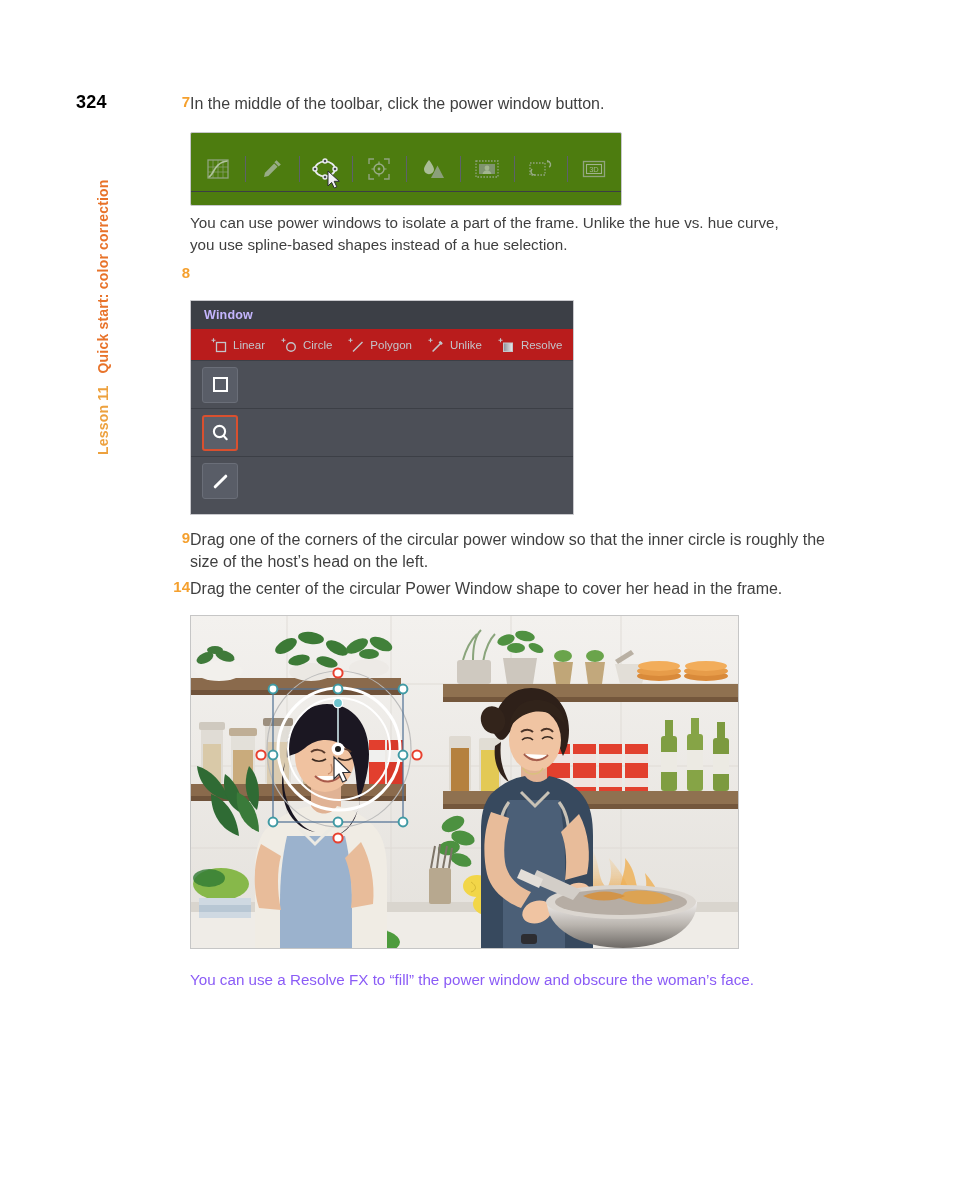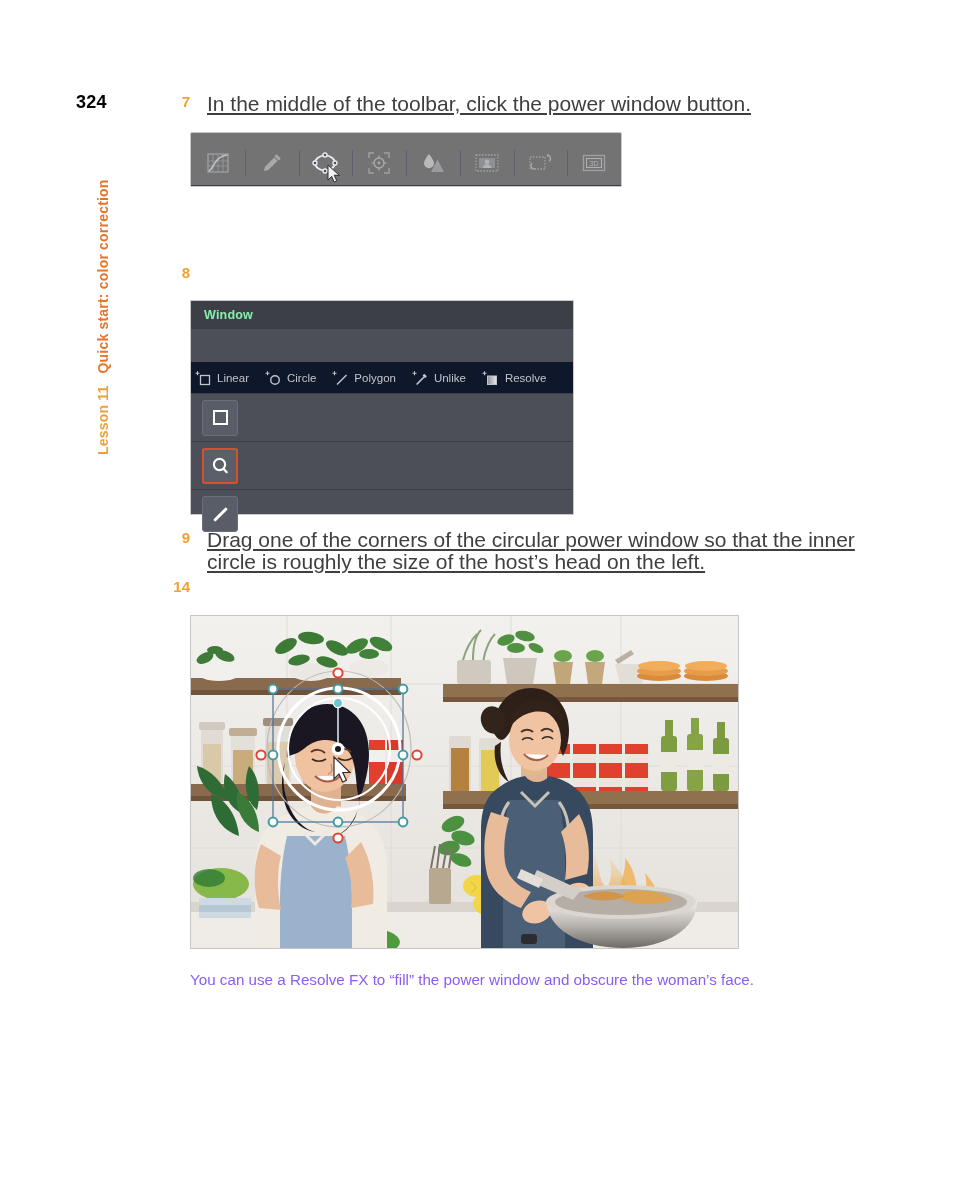--- a/index.html
+++ b/index.html
@@ -25,35 +25,34 @@
   .vert-lesson{color:#eda13e;font-weight:bold;}
   .vert-title{color:#e8732a;font-weight:bold;}
 
   
   .step{position:absolute;display:flex;}
   .step-num{
     color:#f5a02e;font-weight:bold;font-size:15px;
     width:30px;text-align:right;flex:0 0 30px;
   }
   .step-body{
-    margin-left:17px;color:#3f3f3f;font-size:21px;line-height:22px;
+    color:#3f3f3f;font-size:16px;line-height:22px;
     max-width:660px;
-    text-decoration:underline;
   }
   .para{
     position:absolute;color:#3f3f3f;font-size:15.2px;line-height:22px;
     max-width:600px;
   }
 
   
   .toolbar{
-    position:absolute;left:190px;top:132px;width:432px;height:55px;
-    background:#737373;border:1px solid #c8c8cc;border-radius:2px;
+    position:absolute;left:190px;top:132px;width:432px;height:74px;
+    background:#4d7c0f;border:1px solid #c8c8cc;border-radius:2px;
     box-sizing:border-box;
-    display:flex;align-items:flex-end;
+    display:flex;align-items:center;
   }
   .toolbar-inner{
     width:100%;height:44px;display:flex;align-items:center;
     border-bottom:1px solid #3b3e45;
   }
   .tb-item{
     flex:1;display:flex;align-items:center;justify-content:center;
     height:44px;position:relative;
   }
   .tb-item + .tb-item::before{
@@ -65,26 +64,26 @@
   .cursor-arrow{position:absolute;pointer-events:none;}
 
   
   .winpanel{
     position:absolute;left:190px;top:300px;width:384px;height:215px;
     background:#4c4f57;border:1px solid #c9c9cd;box-sizing:border-box;
     border-radius:1px;
   }
   .wp-title{
     height:28px;background:#3c3f46;display:flex;align-items:center;
-    padding-left:13px;color:#86efac;font-size:12.5px;font-weight:bold;
+    padding-left:13px;color:#c4b5fd;font-size:12.5px;font-weight:bold;
     letter-spacing:.2px;
   }
   .wp-shapes{
-    height:31px;background:#0f172a;display:flex;align-items:center;
-    border-bottom:1px solid #3c3f46;padding-left:4px;gap:16px;margin-top:33px;
+    height:31px;background:#b91c1c;display:flex;align-items:center;
+    border-bottom:1px solid #3c3f46;padding-left:20px;gap:16px;
   }
   .wp-shape{
     display:flex;align-items:center;gap:5px;
     color:#c3c5ca;font-size:11.5px;white-space:nowrap;
   }
   .wp-row{
     height:48px;display:flex;align-items:center;padding-left:11px;
     border-bottom:1px solid #3c3f46;box-sizing:border-box;
   }
   .wp-row:last-child{border-bottom:none;}
@@ -193,20 +192,21 @@
         <svg class="tb-icon" width="26" height="20" viewBox="0 0 26 20">
           <rect x="2.5" y="2.5" width="21" height="15" fill="none" stroke="#b9bcc3" stroke-width="1.3"></rect>
           <rect x="5.5" y="5.5" width="15" height="9" fill="none" stroke="#d4d6db" stroke-width="1.1"></rect>
           <text x="13" y="13" font-size="7.5" text-anchor="middle" fill="#d7d9de" font-family="Liberation Sans, sans-serif">3D</text>
         </svg>
       </div>
 
     </div>
   </div>
 
+  <div class="para" style="left:190px;top:212px;width:610px;">You can use power windows to isolate a part of the frame. Unlike the hue vs. hue curve, you use spline-based shapes instead of a hue selection.</div>
 
   <div class="step" style="left:160px;top:264px;width:690px;">
     <div class="step-num">8</div>
   </div>
 
   <div class="winpanel">
     <div class="wp-title">Window</div>
 
     <div class="wp-shapes">
 
@@ -288,20 +288,21 @@
     </div>
   </div>
 
   <div class="step" style="left:160px;top:529px;width:700px;">
     <div class="step-num">9</div>
     <div class="step-body" style="max-width:665px;">Drag one of the corners of the circular power window so that the inner circle is roughly the size of the host’s head on the left.</div>
   </div>
 
   <div class="step" style="left:160px;top:578px;width:700px;">
     <div class="step-num">14</div>
+    <div class="step-body" style="max-width:665px;">Drag the center of the circular Power Window shape to cover her head in the frame.</div>
   </div>
 
   <div class="photo">
     <svg width="547" height="332" viewBox="0 0 547 332">
       <defs>
         <linearGradient id="wallG" x1="0" y1="0" x2="0" y2="1">
           <stop offset="0" stop-color="#f3f1ee"></stop>
             <stop offset="1" stop-color="#e4e1dc"></stop>
         </linearGradient>
         <linearGradient id="flameG" x1="0" y1="1" x2="0" y2="0">

